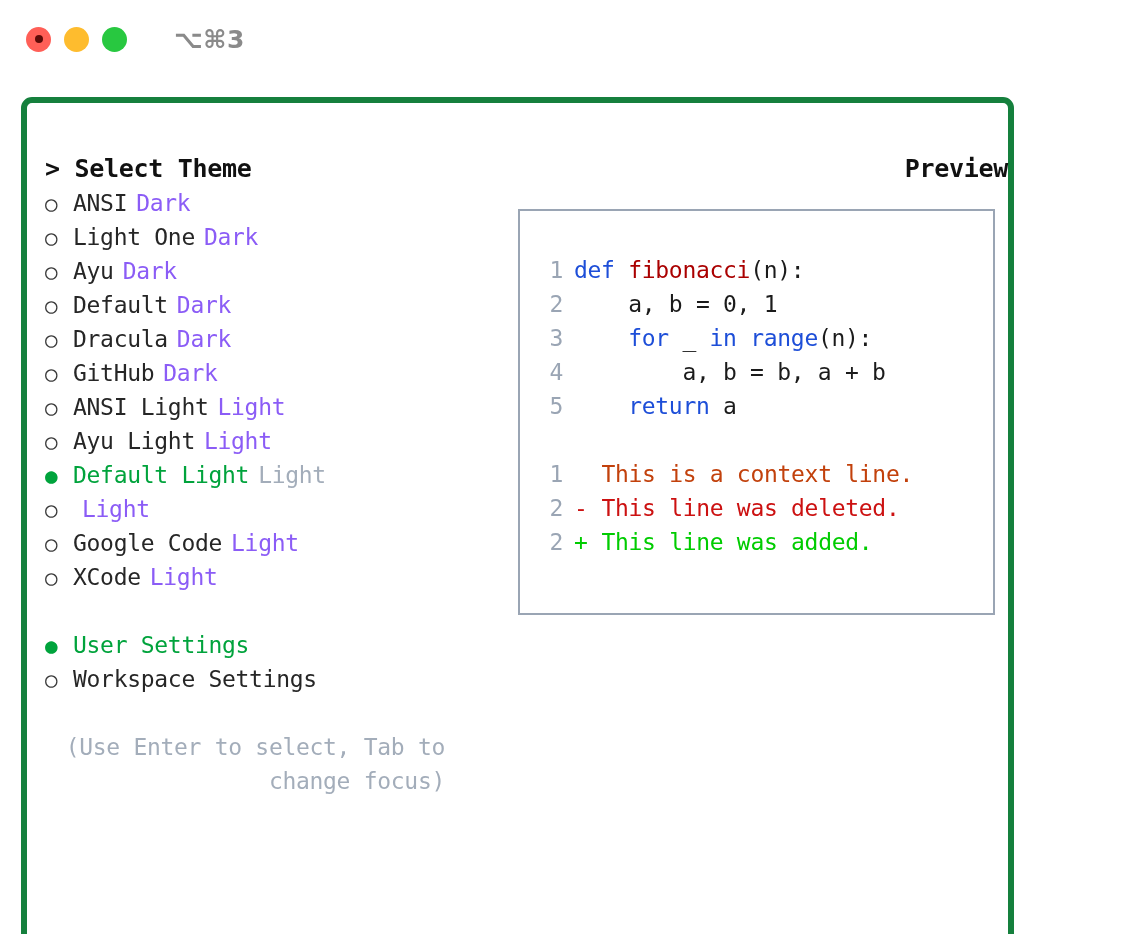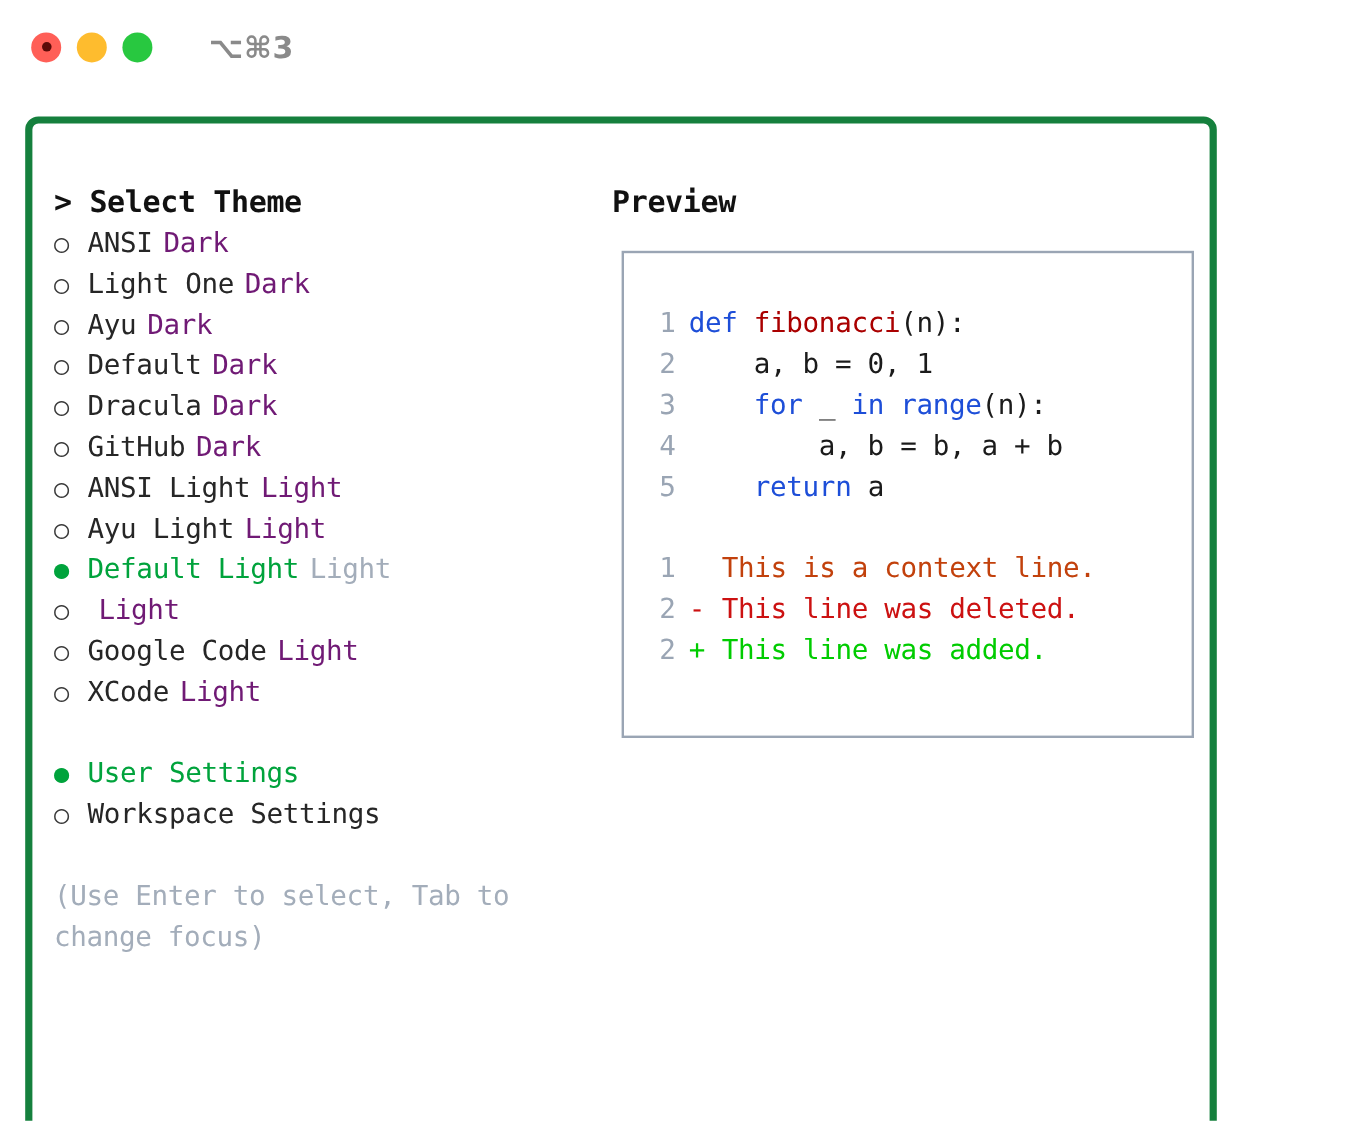--- a/index.html
+++ b/index.html
@@ -116,21 +116,21 @@
   }
   .marker {
     width: 28px;
     flex: 0 0 28px;
     color: #3a3a3a;
     font-size: 21px;
     line-height: 34px;
   }
   .marker.sel { color: #00a33c; }
   .row .name  { color: #262626; }
-  .row .kind  { color: #701a75; margin-left: 9px; }
+  .row .kind  { color: #8b5cf6; margin-left: 9px; }
   .row.selected .name { color: #00a33c; }
   .row.selected .kind { color: #a3adba; }
 
   .apply-title {
     font-size: 23px;
     color: #262626;
     line-height: 34px;
     height: 34px;
     padding-left: 28px;
     white-space: pre;
@@ -138,37 +138,39 @@
   }
   .gap-lg { height: 34px; }
   .gap-md { height: 34px; }
 
   .hint {
     color: #a3adba;
     font-size: 23px;
     line-height: 34px;
     width: 400px;
     letter-spacing: -0.3px;
+    text-align: right;
   }
 
   
   .right-col {
     flex: 1 1 auto;
     padding: 49px 0 0 0;
     box-sizing: border-box;
     position: relative;
   }
   .preview-title {
     font-size: 25px;
     font-weight: 700;
     color: #111111;
     line-height: 34px;
     margin-left: 1px;
     white-space: pre;
     letter-spacing: -0.3px;
+    text-align: right;
   }
   .preview-box {
     position: absolute;
     left: 9px;
     top: 106px;
     width: 477px;
     height: 406px;
     box-sizing: border-box;
     border: 2px solid #9aa5b4;
     background: #ffffff;

